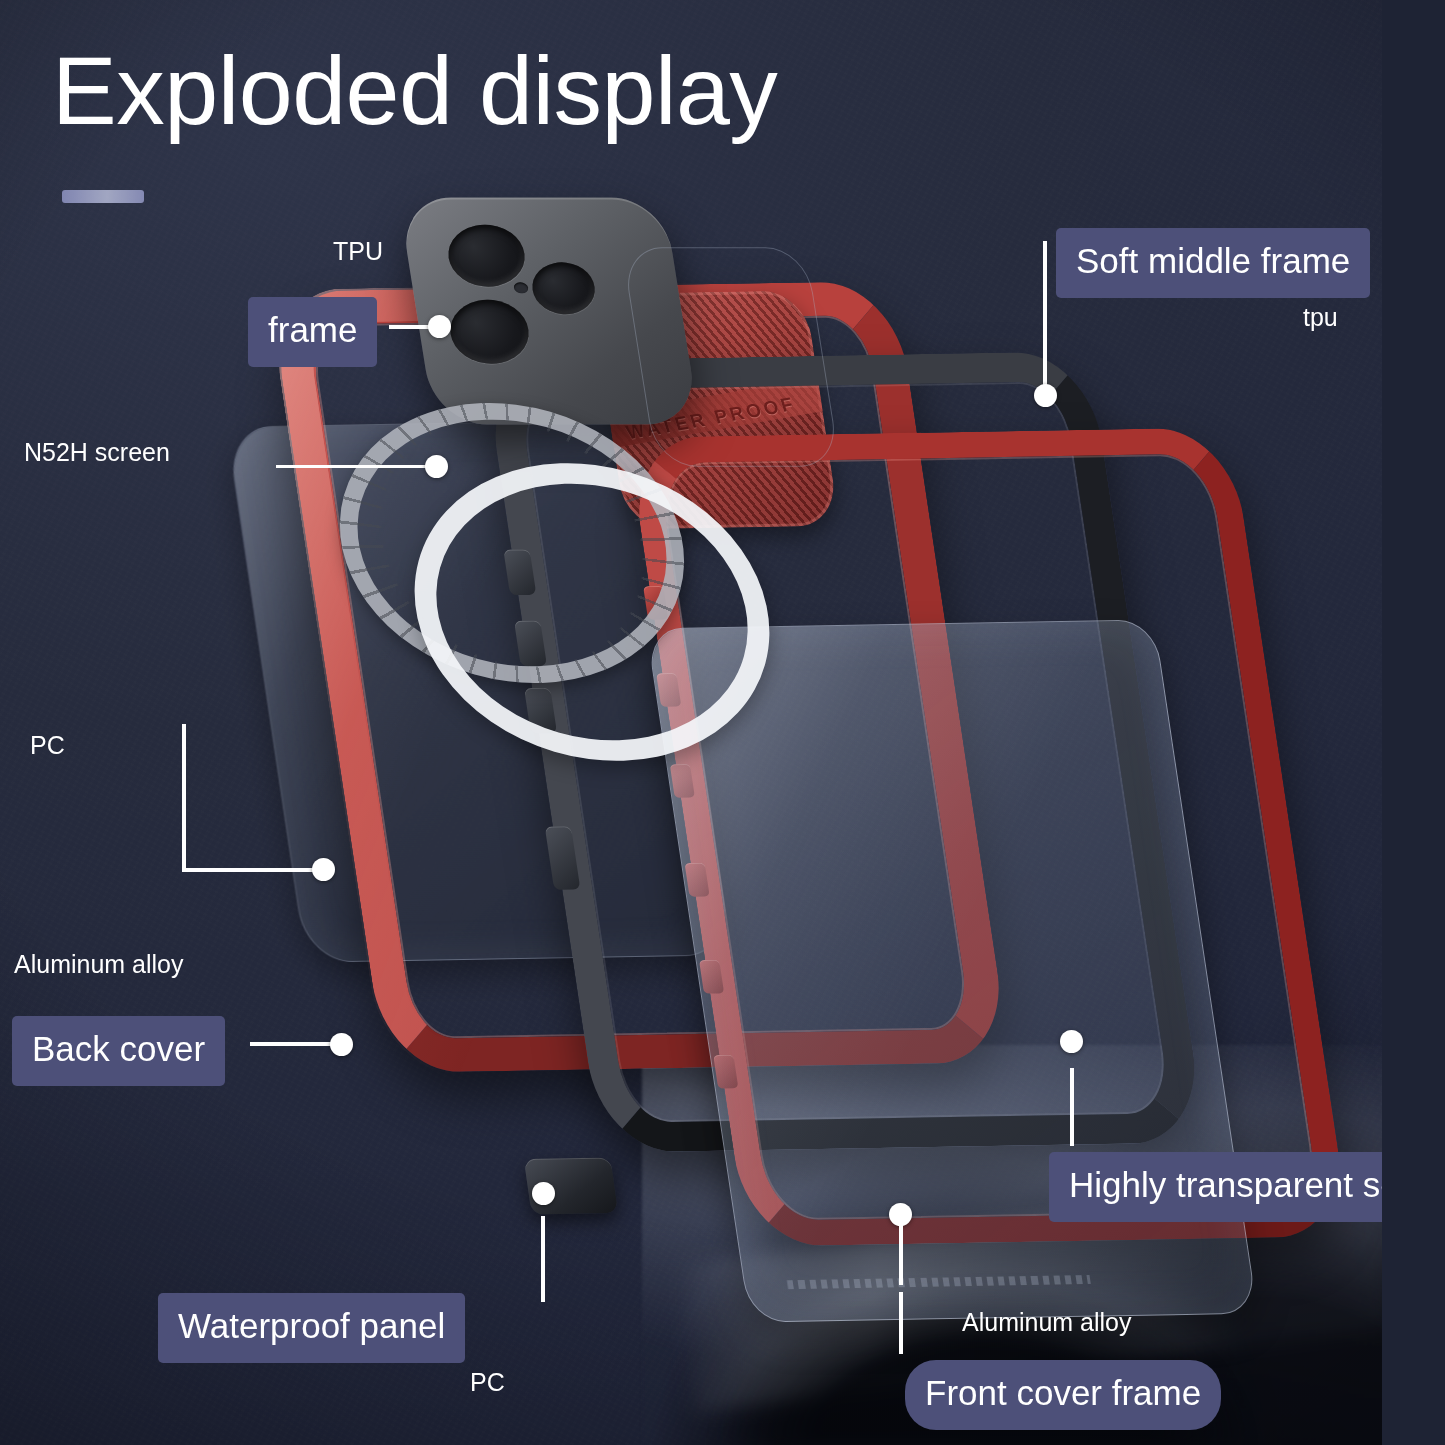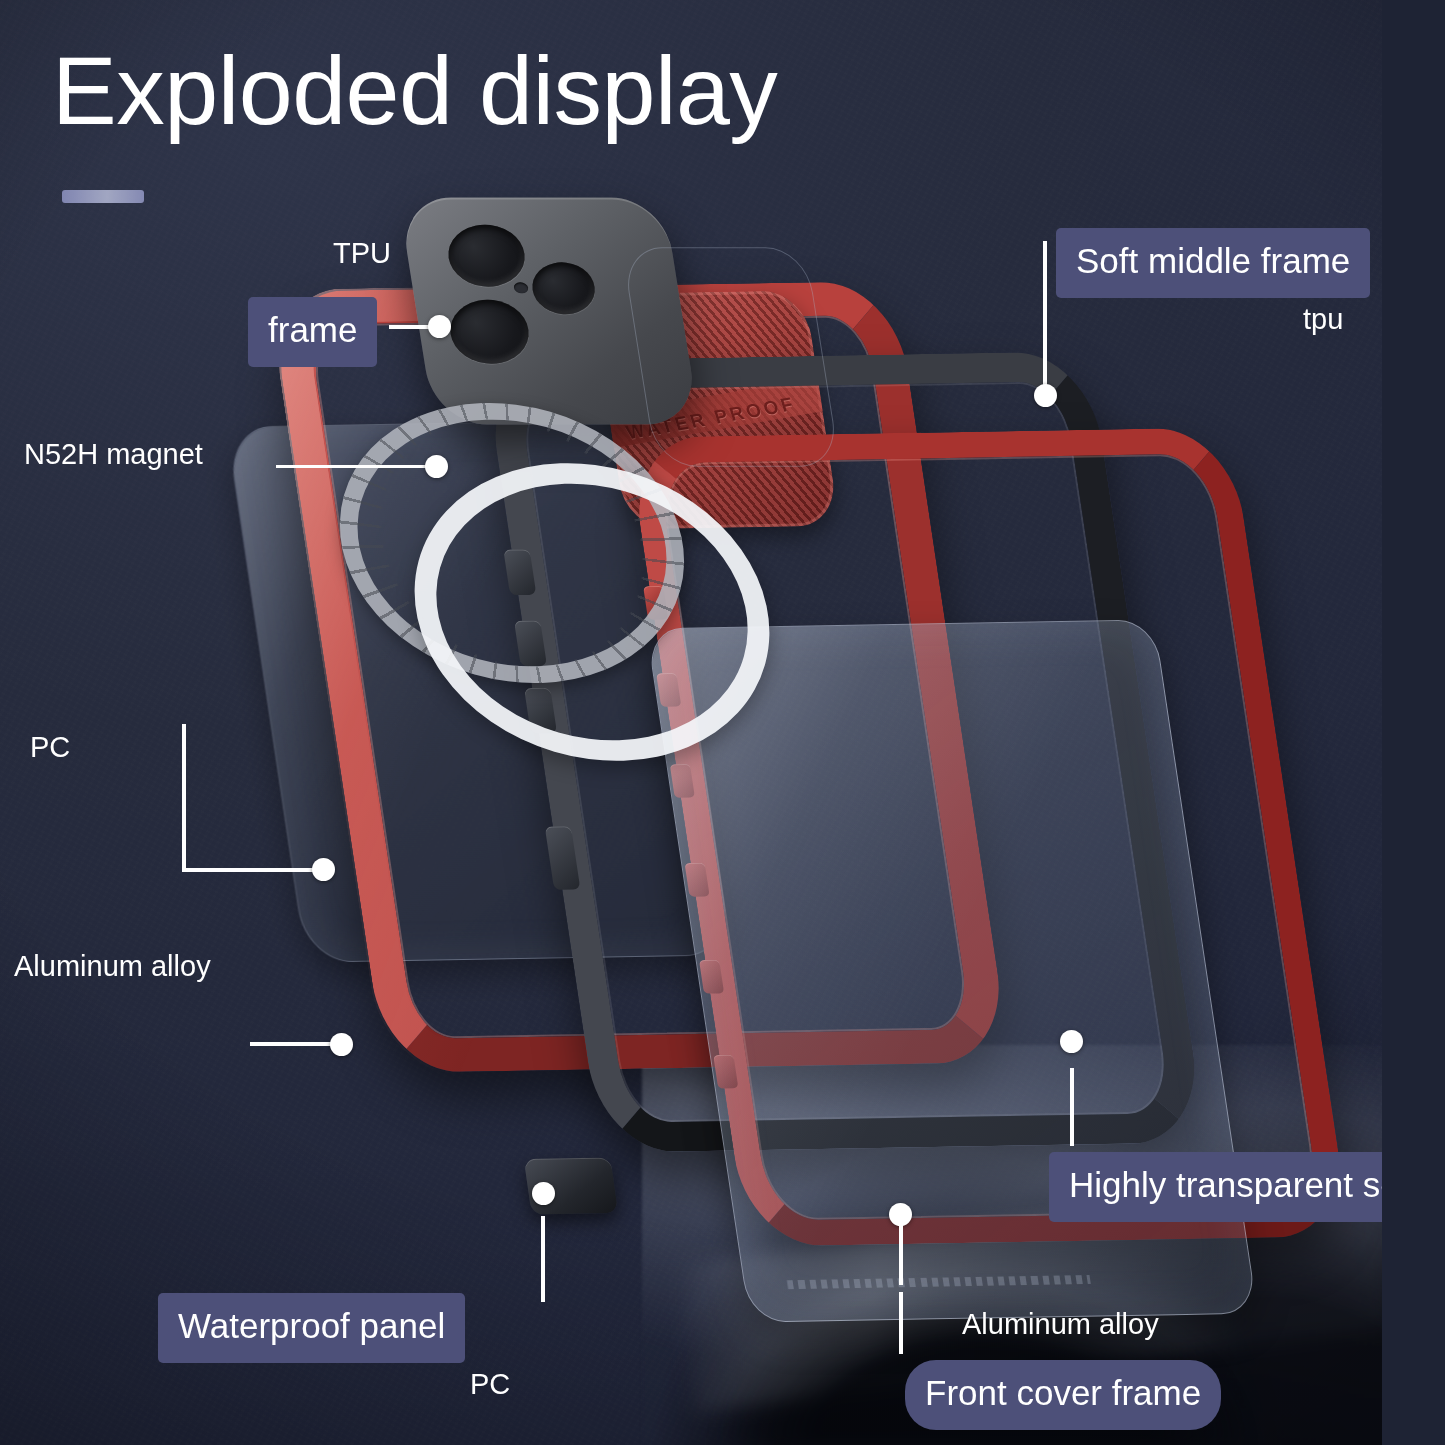--- a/index.html
+++ b/index.html
@@ -261,21 +261,21 @@
     background:#4d5079;
     color:#ffffff;
     font-size:35px;line-height:1;
     padding:15px 20px 20px 20px;
     border-radius:5px;
     white-space:nowrap;
   }
   .plain{
     position:absolute;
     color:#ffffff;
-    font-size:29px;line-height:1;
+    font-size:25px;line-height:1;
     white-space:nowrap;
     text-align:right;
   }
   .dot{
     position:absolute;width:23px;height:23px;border-radius:50%;
     background:#ffffff;
     box-shadow:0 1px 4px rgba(0,0,0,.45);
   }
   .lead{
     position:absolute;background:#ffffff;
@@ -361,32 +361,33 @@
   <div class="plain" style="left:333px;top:239px;">TPU</div>
   <div class="badge" style="left:248px;top:297px;">frame</div>
   <div class="lead h" style="left:389px;top:325px;width:46px;"></div>
   <div class="dot" style="left:428px;top:315px;"></div>
 
   <div class="badge" style="left:1056px;top:228px;">Soft middle frame</div>
   <div class="plain" style="left:1303px;top:305px;">tpu</div>
   <div class="lead v" style="left:1043px;top:241px;height:148px;"></div>
   <div class="dot" style="left:1034px;top:384px;"></div>
 
-  <div class="plain" style="left:24px;top:440px;">N52H magnet</div>
+  <div class="plain" style="left:24px;top:440px;">N52H screen</div>
   <div class="lead h" style="left:276px;top:465px;width:160px;height:3px;"></div>
   <div class="dot" style="left:425px;top:455px;"></div>
 
   <div class="plain" style="left:30px;top:733px;">PC</div>
   <div class="elbow" style="left:182px;top:724px;width:142px;height:148px;">
     <div class="v" style="height:148px;"></div>
     <div class="h" style="width:142px;"></div>
   </div>
   <div class="dot" style="left:312px;top:858px;"></div>
 
   <div class="plain" style="left:14px;top:952px;">Aluminum alloy</div>
+  <div class="badge" style="left:12px;top:1016px;">Back cover</div>
   <div class="lead h" style="left:250px;top:1042px;width:90px;"></div>
   <div class="dot" style="left:330px;top:1033px;"></div>
 
   <div class="plain" style="left:1381px;top:1102px;">6H</div>
   <div class="badge" style="left:1049px;top:1152px;">Highly transparent screen</div>
   <div class="lead v" style="left:1070px;top:1068px;height:78px;"></div>
   <div class="dot" style="left:1060px;top:1030px;"></div>
 
   <div class="badge" style="left:158px;top:1293px;">Waterproof panel</div>
   <div class="plain" style="left:470px;top:1370px;">PC</div>

